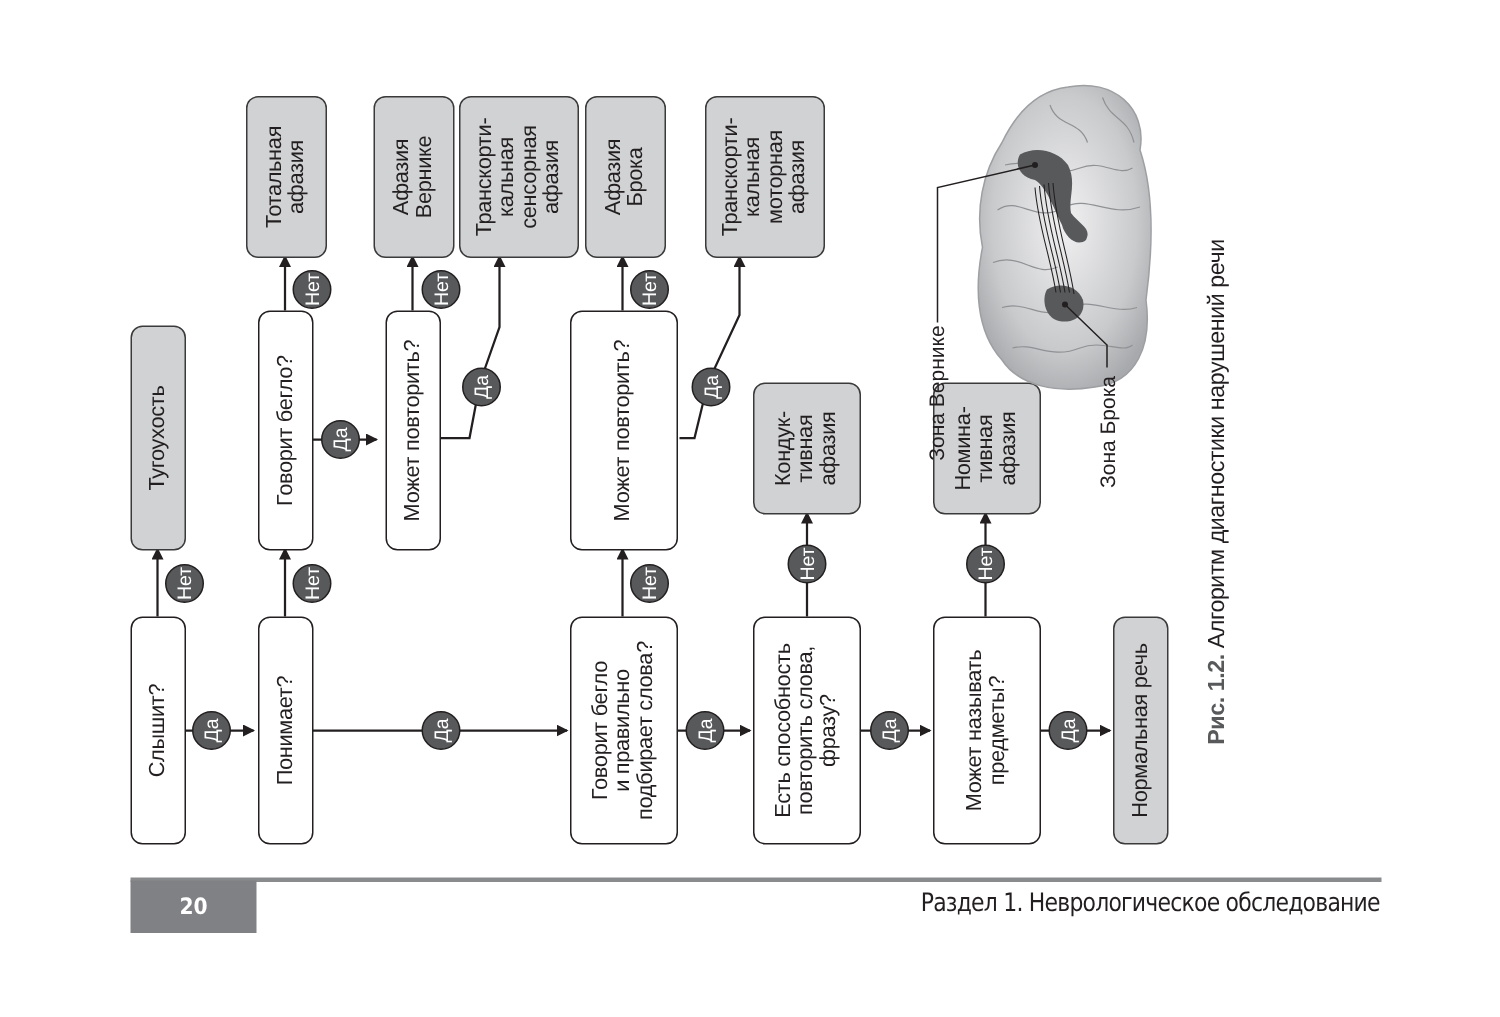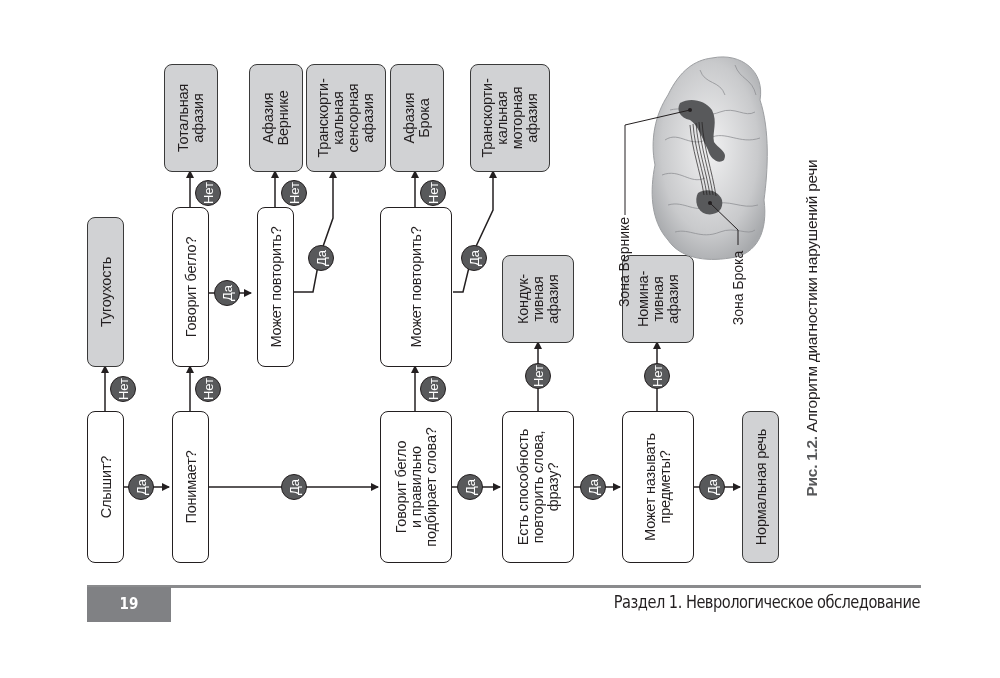--- a/index.html
+++ b/index.html
@@ -238,14 +238,14 @@
 </svg>
 
 <div class="brain-label" style="left:624px;top:262px;">Зона Вернике</div>
 <div class="brain-label" style="left:738px;top:288px;">Зона Брока</div>
 
 <div class="caption">
   <b>Рис. 1.2.</b><span> Алгоритм диагностики нарушений речи</span>
 </div>
 
 <div class="footer-rule"></div>
-<div class="page-num">19</div>
+<div class="page-num">20</div>
 <div class="section">Раздел 1. Неврологическое обследование</div>
 
 </body></html>

